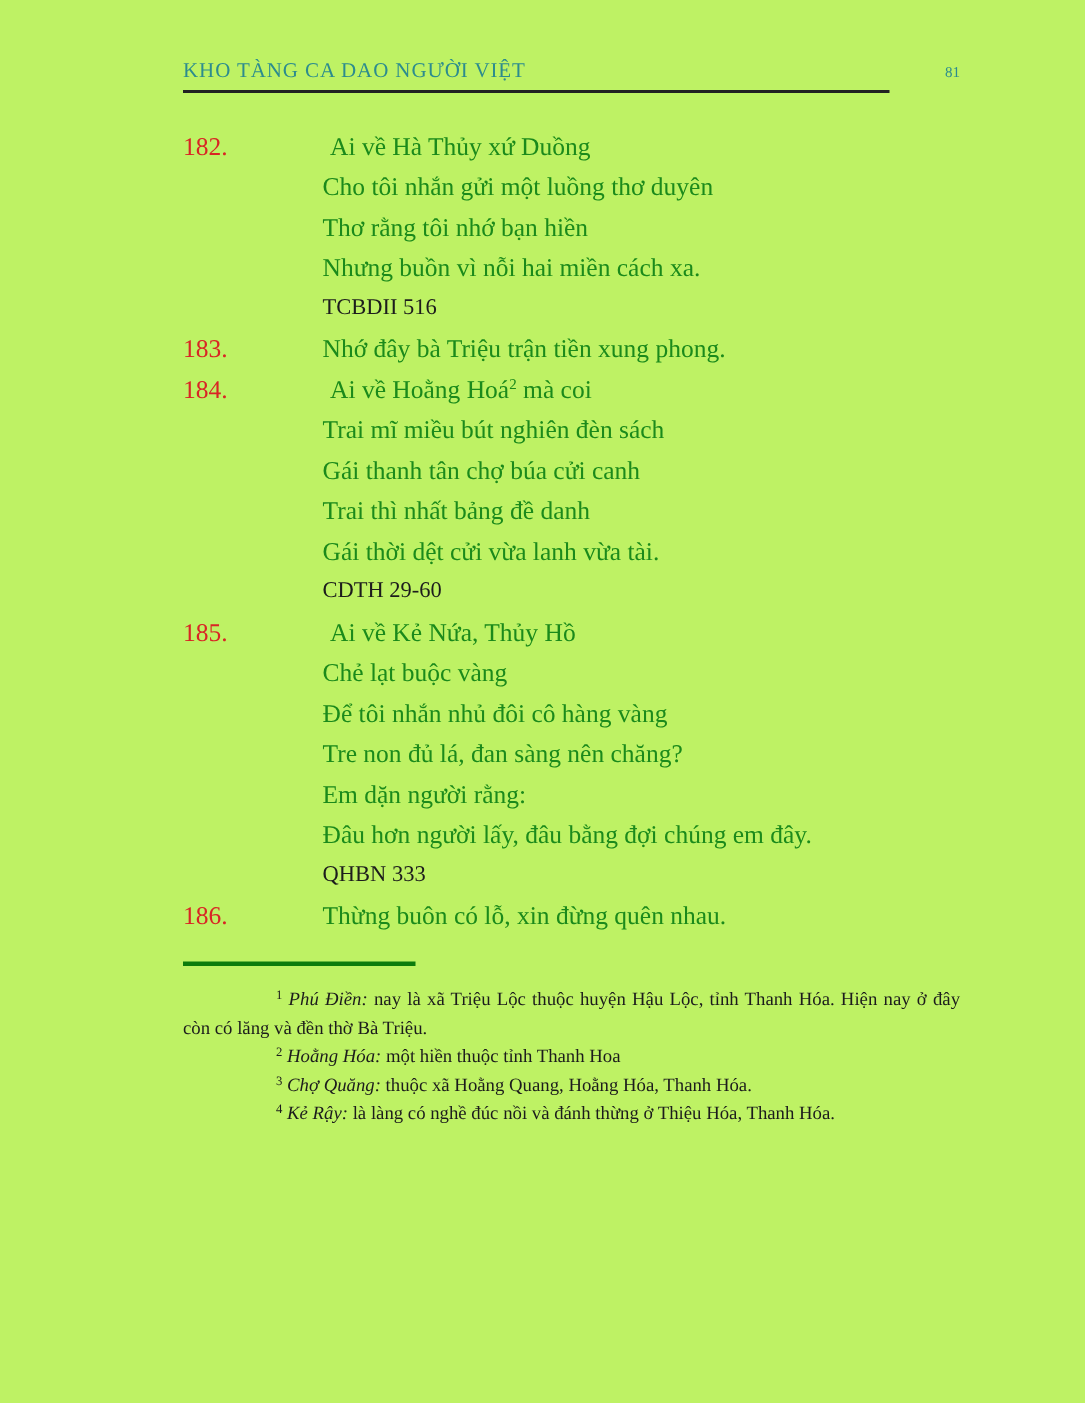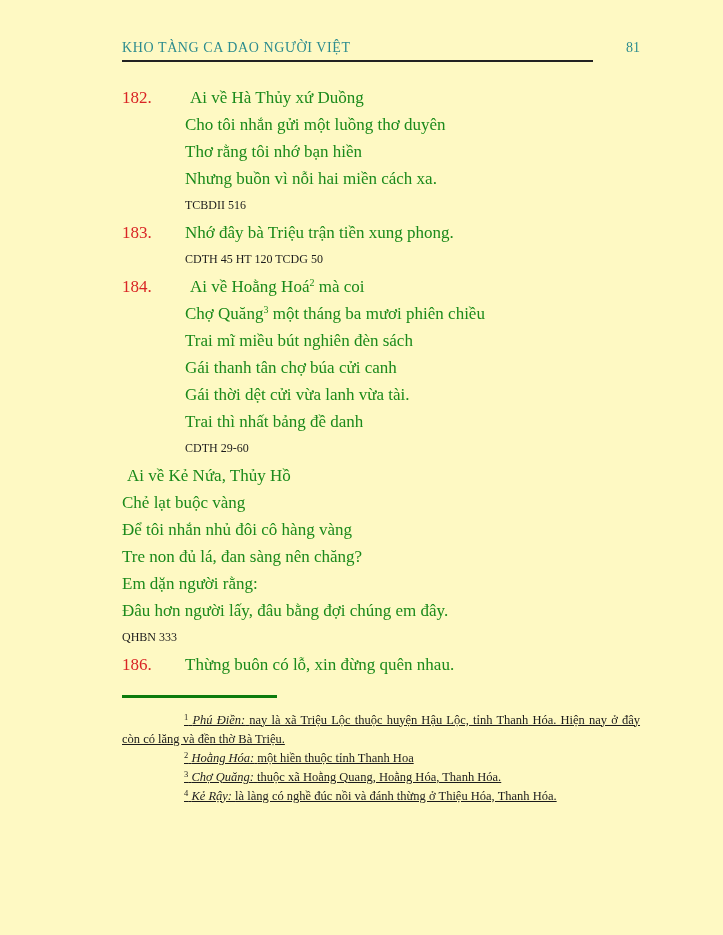--- a/index.html
+++ b/index.html
@@ -1,60 +1,60 @@
 <!DOCTYPE html>
 <html lang="vi" style="--header-teal: #2c8c8e; --number-red: #d92525; --verse-green: #1b8a1b; --citation-black: #1c1c1c; --rule-black: #222222; --footnote-rule-green: #0c7c0c;"><head>
 <meta charset="utf-8">
 <style>
   html,body { margin:0; padding:0; background:#ffffff; }
   .page {
     position:relative;
     width:723px; height:935px;
     box-sizing:border-box;
-    background:#fef9c3;
+    background:#bef264;
     overflow:hidden;
     font-family:"Liberation Serif","DejaVu Serif",serif;
     padding:40px 83px 13px 122px;
     color:#1c1c1c;
   }
   
   .header {
     display:flex; justify-content:space-between; align-items:baseline;
     color:var(--header-teal,#2c8c8e);
     font-size:14px; letter-spacing:0.6px;
   }
   .header .title { white-space:nowrap; }
-  .header .pageno { font-size:14px; letter-spacing:0;text-align:center; }
+  .header .pageno { font-size:10px; letter-spacing:0;text-align:center; }
   .header-rule {
     width:471px; height:1.5px;
     background:var(--rule-black,#222222);
     margin-top:4px; margin-bottom:22px;
   }
   
   .entries { font-size:17px; line-height:27px; }
-  .entry { display:flex; }
+  .entry { display:flex;gap:30px; }
   .entry .num {
     width:63px; flex:0 0 63px;
     color:var(--number-red,#d92525);
   }
   .entry .body { flex:1; }
   .line { color:var(--verse-green,#1b8a1b); }
   .line.first { padding-left:5px;font-family:Liberation Serif, serif; }
-  .cite { color:var(--citation-black,#1c1c1c); font-size:12px; }
+  .cite { color:var(--citation-black,#1c1c1c); font-size:15px; }
   sup {
     font-size:10px; line-height:0; vertical-align:baseline;
     position:relative; top:-0.55em;
   }
   
   .footnote-rule {
     width:155px; height:3px;
     background:var(--footnote-rule-green,#0c7c0c);
     margin-top:17px;
   }
-  .footnotes { margin-top:13px;text-decoration:underline; }
+  .footnotes { margin-top:13px; }
   .fn {
     font-size:12.5px; line-height:19px;
     text-align:justify; text-indent:62px;
     color:var(--citation-black,#1c1c1c);
   }
   .fn i { font-style:italic; }
   .fn sup { font-size:8.5px; top:-0.45em; }
 </style>
 </head>
 <body>
@@ -76,38 +76,37 @@
           <div class="line">Thơ rằng tôi nhớ bạn hiền</div>
           <div class="line">Nhưng buồn vì nỗi hai miền cách xa.</div>
           <div class="cite">TCBDII 516</div>
     </div>
   </div>
 
   <div class="entry">
     <div class="num">183.</div>
     <div class="body">
           <div class="line">Nhớ đây bà Triệu trận tiền xung phong.</div>
-          <div class="cite">CDTH 45 HT 120 TCDG 50</div>
     </div>
   </div>
 
   <div class="entry">
     <div class="num">184.</div>
     <div class="body">
       <div class="line first">Ai về Hoằng Hoá<sup>2</sup> mà coi</div>
-          <div class="line">Chợ Quăng<sup>3</sup> một tháng ba mươi phiên chiều</div>
           <div class="line">Trai mĩ miều bút nghiên đèn sách</div>
           <div class="line">Gái thanh tân chợ búa cửi canh</div>
+          <div class="line">Trai thì nhất bảng đề danh</div>
           <div class="line">Gái thời dệt cửi vừa lanh vừa tài.</div>
-          <div class="line">Trai thì nhất bảng đề danh</div>
           <div class="cite">CDTH 29-60</div>
     </div>
   </div>
 
   <div class="entry">
+    <div class="num">185.</div>
     <div class="body">
       <div class="line first">Ai về Kẻ Nứa, Thủy Hồ</div>
           <div class="line">Chẻ lạt buộc vàng</div>
           <div class="line">Để tôi nhắn nhủ đôi cô hàng vàng</div>
           <div class="line">Tre non đủ lá, đan sàng nên chăng?</div>
           <div class="line">Em dặn người rằng:</div>
           <div class="line">Đâu hơn người lấy, đâu bằng đợi chúng em đây.</div>
           <div class="cite">QHBN 333</div>
     </div>
   </div>

